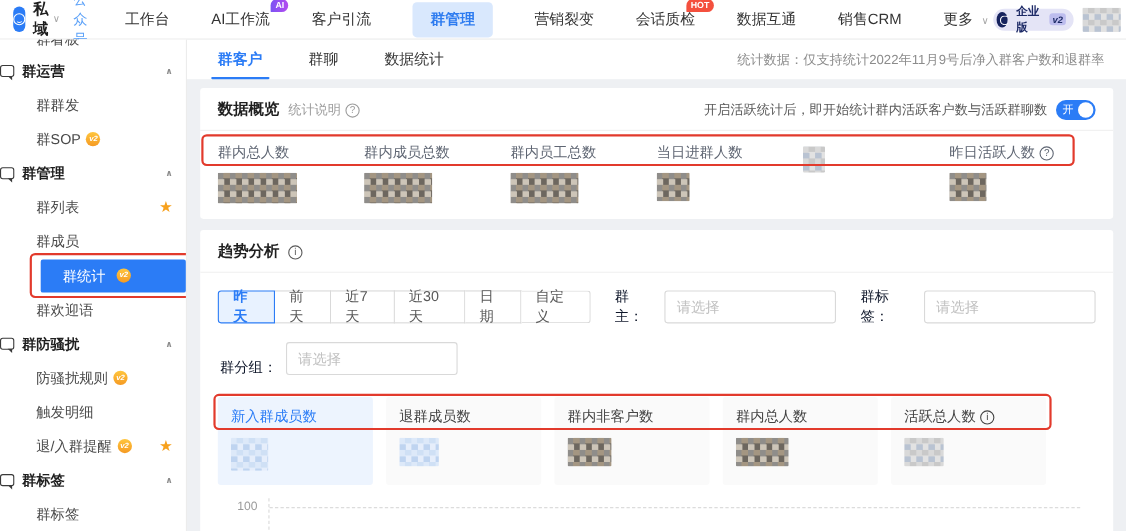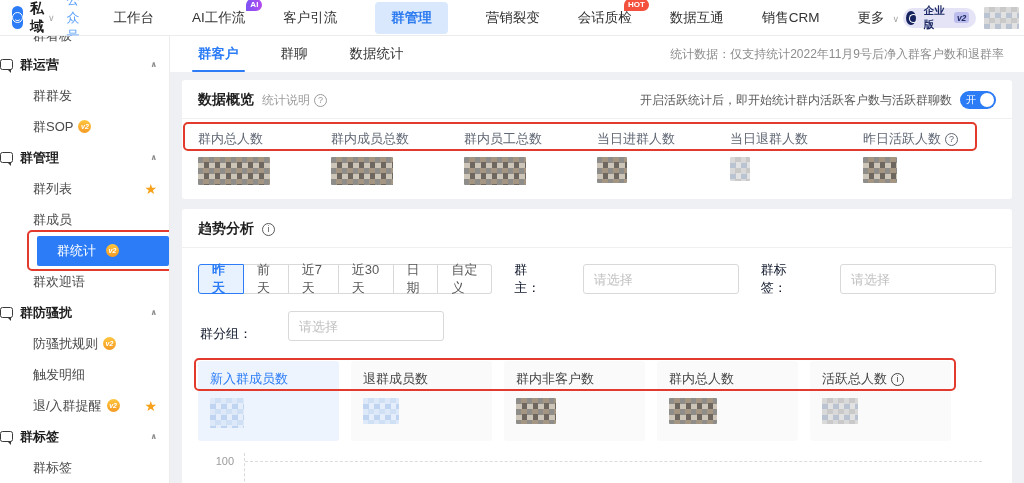--- a/index.html
+++ b/index.html
@@ -76,21 +76,21 @@
   .ann-stats { left:1px; top:3px; width:794px; height:29px; }
 
   .trend-card { margin-top:10px; height:300px; overflow:hidden; }
   .filters { display:flex; align-items:center; padding:13px 16px 0; }
   .btn-group { display:flex; }
   .btn-group .fbtn { height:30px; padding:0 13px; border:1px solid #d9d9d9; border-left-width:0; display:flex; align-items:center; color:#595959; font-size:13px; background:#fff; cursor:pointer; }
   .btn-group .fbtn:first-child { border-left-width:1px; border-radius:3px 0 0 3px; }
   .btn-group .fbtn:last-child { border-radius:0 3px 3px 0; }
   .btn-group .fbtn.on { border:1px solid #2b7cf6; color:#2b7cf6; background:#e8f2ff; font-weight:bold; }
   .f-label { color:#0f172a; font-size:13px; margin:0 8px 0 22px; }
-  .f-input { width:156px; height:30px; border:1px solid #d9d9d9; border-radius:3px; padding:0 10px; font-size:13px; color:#434343; background:#fff;margin-left:28px; }
+  .f-input { width:156px; height:30px; border:1px solid #d9d9d9; border-radius:3px; padding:0 10px; font-size:13px; color:#434343; background:#fff; }
   .f-input::placeholder { color:#c0c0c0; }
   .filters2 { display:flex; align-items:center; padding:12px 16px 0; }
   .filters2 .f-label { margin-left:2px;margin-top:16px; }
 
   .metric-row { display:flex; gap:12px; padding:18px 16px 0; position:relative; }
   .metric-card { width:141px; height:80px; background:#fafafa; border-radius:3px; padding:9px 12px; }
   .metric-card.on { background:#edf4fe; }
   .metric-label { font-size:13px; color:#434343; display:flex; align-items:center; gap:4px; white-space:nowrap; }
   .metric-card.on .metric-label { color:#2b7cf6; }
   .metric-val { margin-top:10px; }
@@ -259,21 +259,20 @@
             </div>
             <div class="stat-col">
               <div class="stat-label">群内员工总数</div>
               <div class="stat-val mosaic" style="width:62px;height:28px;"></div>
             </div>
             <div class="stat-col">
               <div class="stat-label">当日进群人数</div>
               <div class="stat-val mosaic" style="width:30px;height:26px;"></div>
             </div>
             <div class="stat-col">
-              <div class="stat-label">当日退群人数</div>
               <div class="stat-val mosaic grayish" style="width:20px;height:24px;"></div>
             </div>
             <div class="stat-col">
               <div class="stat-label">
                 <span>昨日活跃人数</span>
                 <span class="circle-ico">?</span>
               </div>
               <div class="stat-val mosaic" style="width:34px;height:26px;"></div>
             </div>
           </div>

